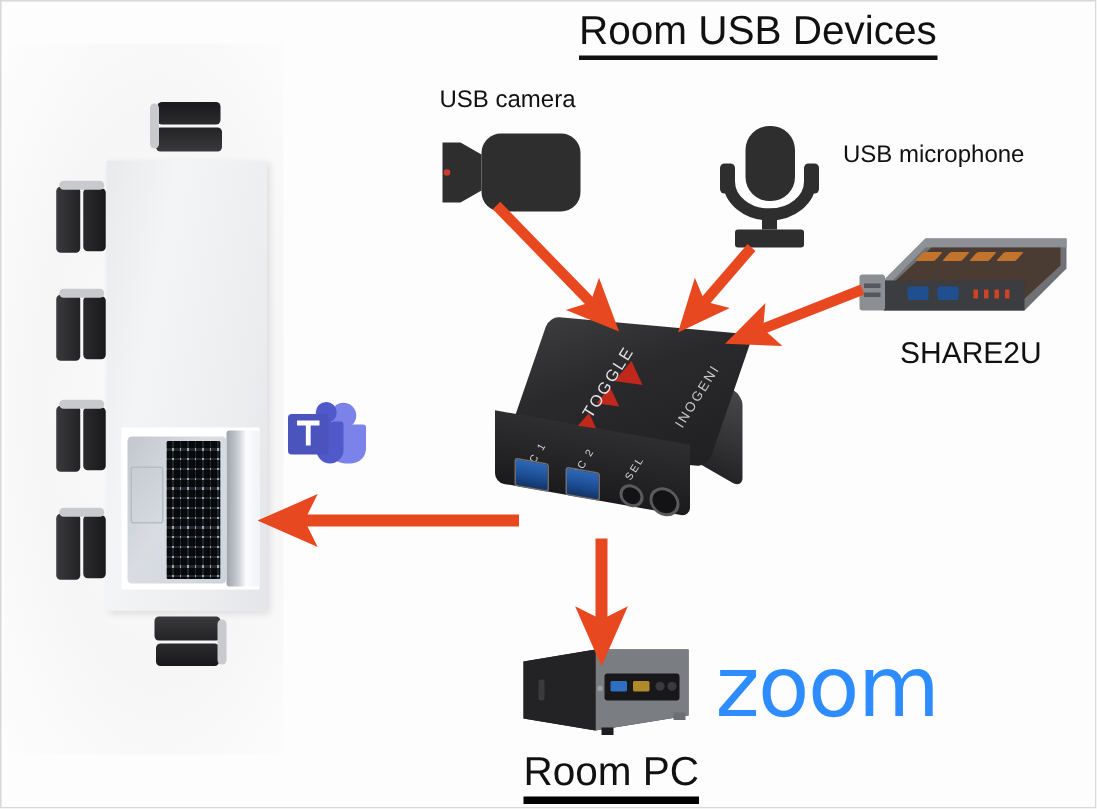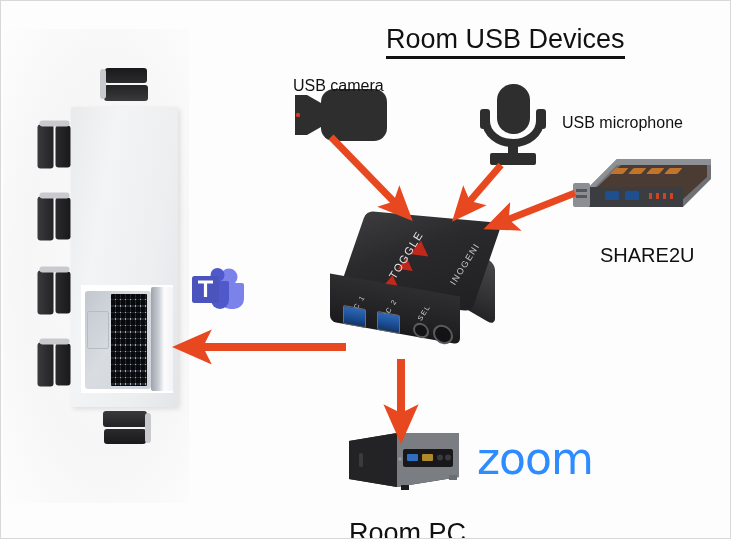--- a/index.html
+++ b/index.html
@@ -17,21 +17,20 @@
     overflow: hidden;
     font-family: "Liberation Sans", sans-serif;
   }
 
   
   .lbl {
     position: absolute;
     color: #111111;
     white-space: nowrap;
     line-height: 1;
-    margin-top: 19px;
   }
   #title-room-usb-devices {
     left: 385px;
     top: 6px;
     font-size: 27px;
     border-bottom: 3px solid #111;
     padding-bottom: 3px;
   }
   #label-usb-camera {
     left: 292px;
@@ -277,21 +276,21 @@
 
   
   #zoom-logo {
     position: absolute;
     left: 476px;
     top: 432px;
     width: 156px;
     height: 52px;
   }
   #zoom-logo-text {
-    font-size: 44px;
+    font-size: 56px;
     font-weight: 500;
     letter-spacing: -1px;
     line-height: 52px;
     font-family: "DejaVu Sans", sans-serif;
   }
 
   
   #arrow-layer {
     position: absolute;
     left: 0; top: 0;

